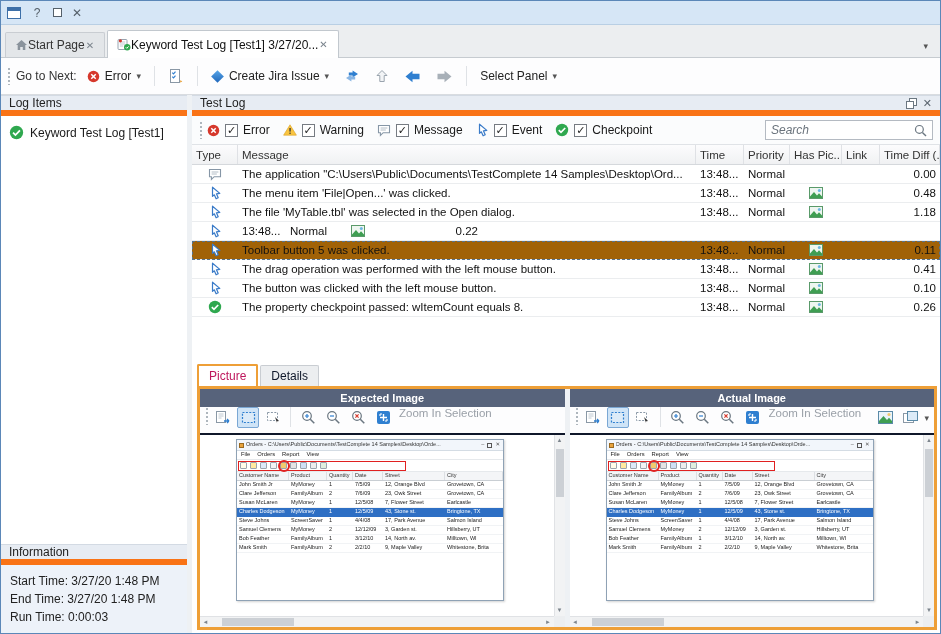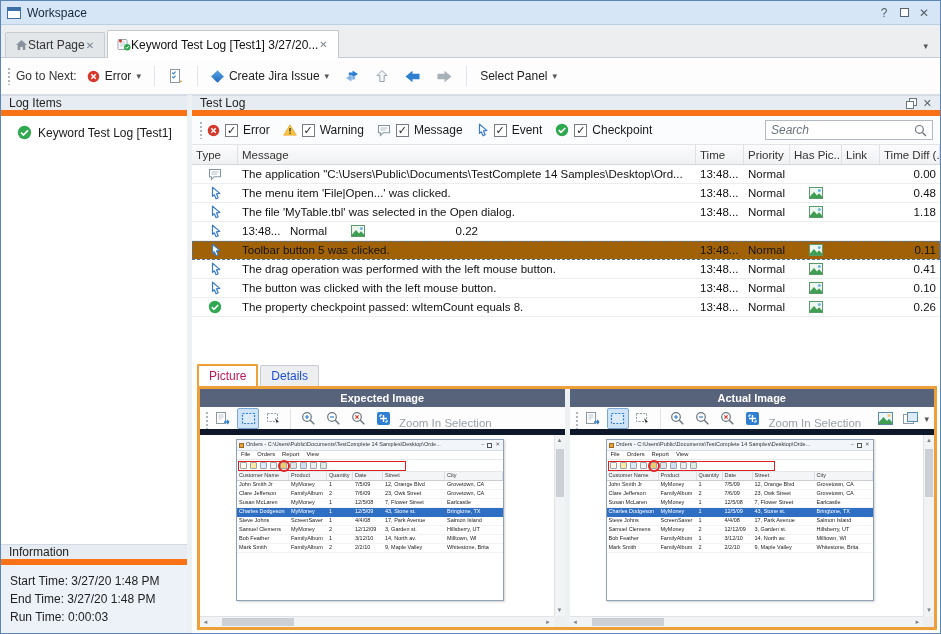--- a/index.html
+++ b/index.html
@@ -34,21 +34,21 @@
 .diamond{width:9px;height:9px;background:linear-gradient(135deg,#58a6e8,#1f66ba);transform:rotate(45deg);margin:0 2px}
 
 
 .body{flex:1;display:flex;min-height:0}
 .vsplit{width:5px;background:#eef1f4;flex:none}
 
 
 .sidebar{width:186px;flex:none;display:flex;flex-direction:column;background:#fff;min-height:0}
 .panel-header{height:21px;background:#e7ecf3;border-top:1px solid #d3dae3;border-bottom:6px solid #f97316;display:flex;align-items:center;padding:0 8px;color:#222;flex:none}
 .tree{flex:1;background:#fff;padding-top:7px;overflow:hidden}
-.tree-item{display:flex;align-items:center;gap:6px;padding:2px 16px;white-space:nowrap}
+.tree-item{display:flex;align-items:center;gap:6px;padding:2px 8px;white-space:nowrap}
 .info-body{background:#edf2f9;padding:7px 9px;line-height:18px;flex:none;height:68px;color:#222}
 
 
 .content{flex:1;display:flex;flex-direction:column;min-width:0;min-height:0}
 .testlog-header{justify-content:space-between}
 .ph-ctrls{display:flex;align-items:center;gap:6px}
 .ph-ctrl{color:#5a646e;font-size:11px;display:flex;align-items:center}
 
 
 .filterbar{height:29px;background:#fbfcfd;border-bottom:1px solid #e0e3e7;display:flex;align-items:center;gap:4px;padding:0 7px;flex:none}
@@ -72,26 +72,26 @@
 .lrow{display:flex;height:19px;align-items:center;border-bottom:1px solid #ebedef;font-size:11.5px;color:#111}
 .lrow .c{padding:0 4px;white-space:nowrap;overflow:hidden;height:100%;display:flex;align-items:center}
 .lrow .c.type{justify-content:center}
 .lrow .c.pic{justify-content:center}
 .lrow .c.diff{justify-content:flex-end}
 .lrow.sel{background:#a16207;outline:1px dashed #55738f;outline-offset:-1px}
 .table-spacer{flex:1;background:#fff}
 
 
 .pic-tabs{height:22px;display:flex;align-items:flex-end;padding-left:5px;background:#fff;flex:none}
-.pic-tab{padding:0 10px;height:21px;display:flex;align-items:center;border:1px solid #c9cdd2;border-bottom:none;background:#eceef0;color:#1d4ed8;margin-right:2px;border-radius:2px 2px 0 0}
+.pic-tab{padding:0 10px;height:21px;display:flex;align-items:center;border:1px solid #c9cdd2;border-bottom:none;background:#eceef0;color:#0f172a;margin-right:2px;border-radius:2px 2px 0 0}
 .pic-tab.active{border:2px solid #ee9f37;border-bottom:none;background:#fff;height:22px;z-index:2;color:#be185d}
 .pic-panel{height:244px;flex:none;margin:0 3px 3px 5px;border:3px solid #ee9f37;display:flex;background:#84cc16;min-width:0}
 .half{flex:1;display:flex;flex-direction:column;min-width:0}
 .half-header{height:18px;background:#57637b;color:#fff;font-size:11px;font-weight:bold;display:flex;align-items:center;justify-content:center;flex:none}
-.half-toolbar{height:28px;background:#fdfdfe;border-bottom:6px solid #0f172a;display:flex;align-items:flex-end;gap:3px;padding:0 5px;flex:none}
+.half-toolbar{height:28px;background:#fdfdfe;border-bottom:2px solid #0f172a;display:flex;align-items:flex-start;gap:3px;padding:0 5px;flex:none}
 .tb-btn{width:22px;height:21px;display:flex;align-items:center;justify-content:center;border-radius:2px;border:1px solid transparent}
 .tb-btn.active{background:#cfe4f7;border-color:#7aa7d4}
 .zoom-label{color:#9aa0a8;font-size:11.5px;margin-left:2px;white-space:nowrap;overflow:hidden}
 .half-right{margin-left:auto;display:flex;align-items:center;gap:3px}
 .image-area{flex:1;background:#fff;position:relative;overflow:hidden}
 
 
 .scroll-v{position:absolute;top:0;right:0;bottom:11px;width:11px;background:#f2f3f4;border-left:1px solid #e0e2e5}
 .scroll-v .thumb{position:absolute;top:14px;left:1px;right:1px;height:48px;background:#ccd0d5}
 .scroll-v .ar{position:absolute;left:0;right:0;text-align:center;font-size:6px;color:#7d858d;line-height:11px}
@@ -130,21 +130,20 @@
 .mgh:nth-child(6),.mc:nth-child(6){flex:1;min-width:0}
 .icon{display:inline-flex;align-items:center;justify-content:center;flex:none}
 </style>
 </head>
 <body>
 
 <div class="window">
 
   <div class="titlebar">
     <span class="app-icon"></span>
-    <span class="title">Workspace</span>
     <span class="win-ctrl">?</span>
     <span class="win-ctrl">
         <span class="sq-icon"></span>
       </span>
     <span class="win-ctrl">✕</span>
   </div>
 
   <div class="tabbar">
     <div class="tab">
       <span class="icon">

